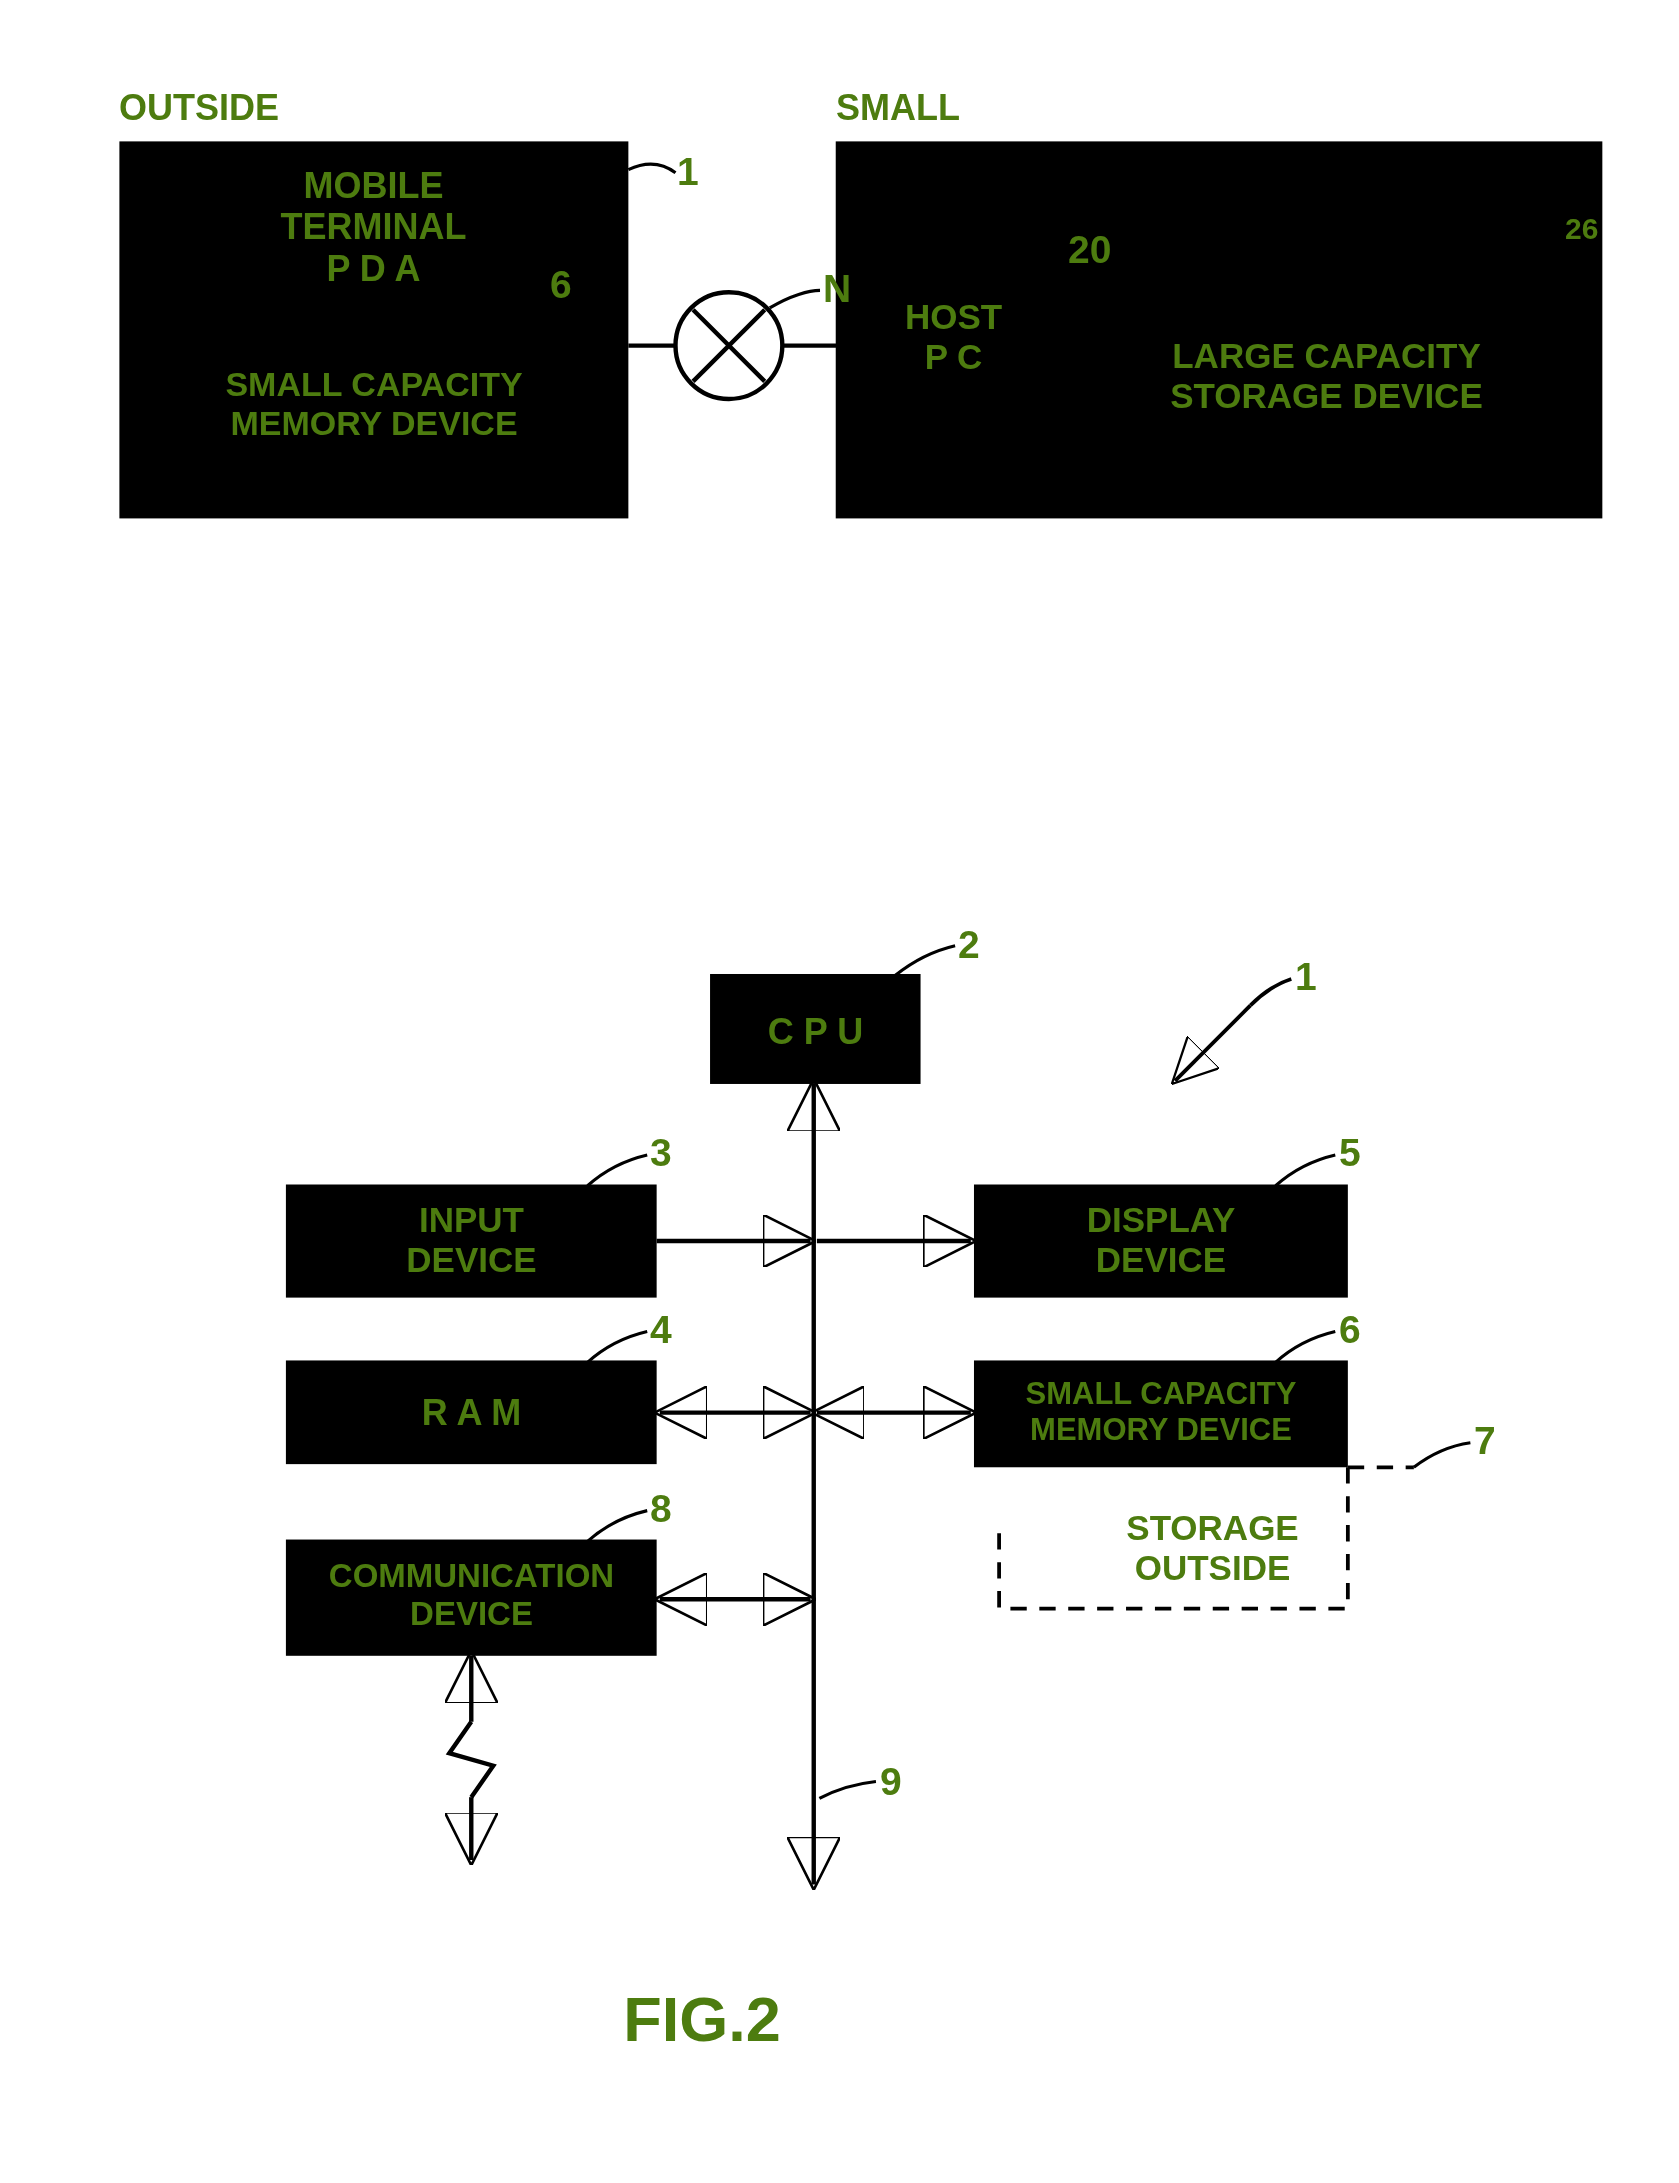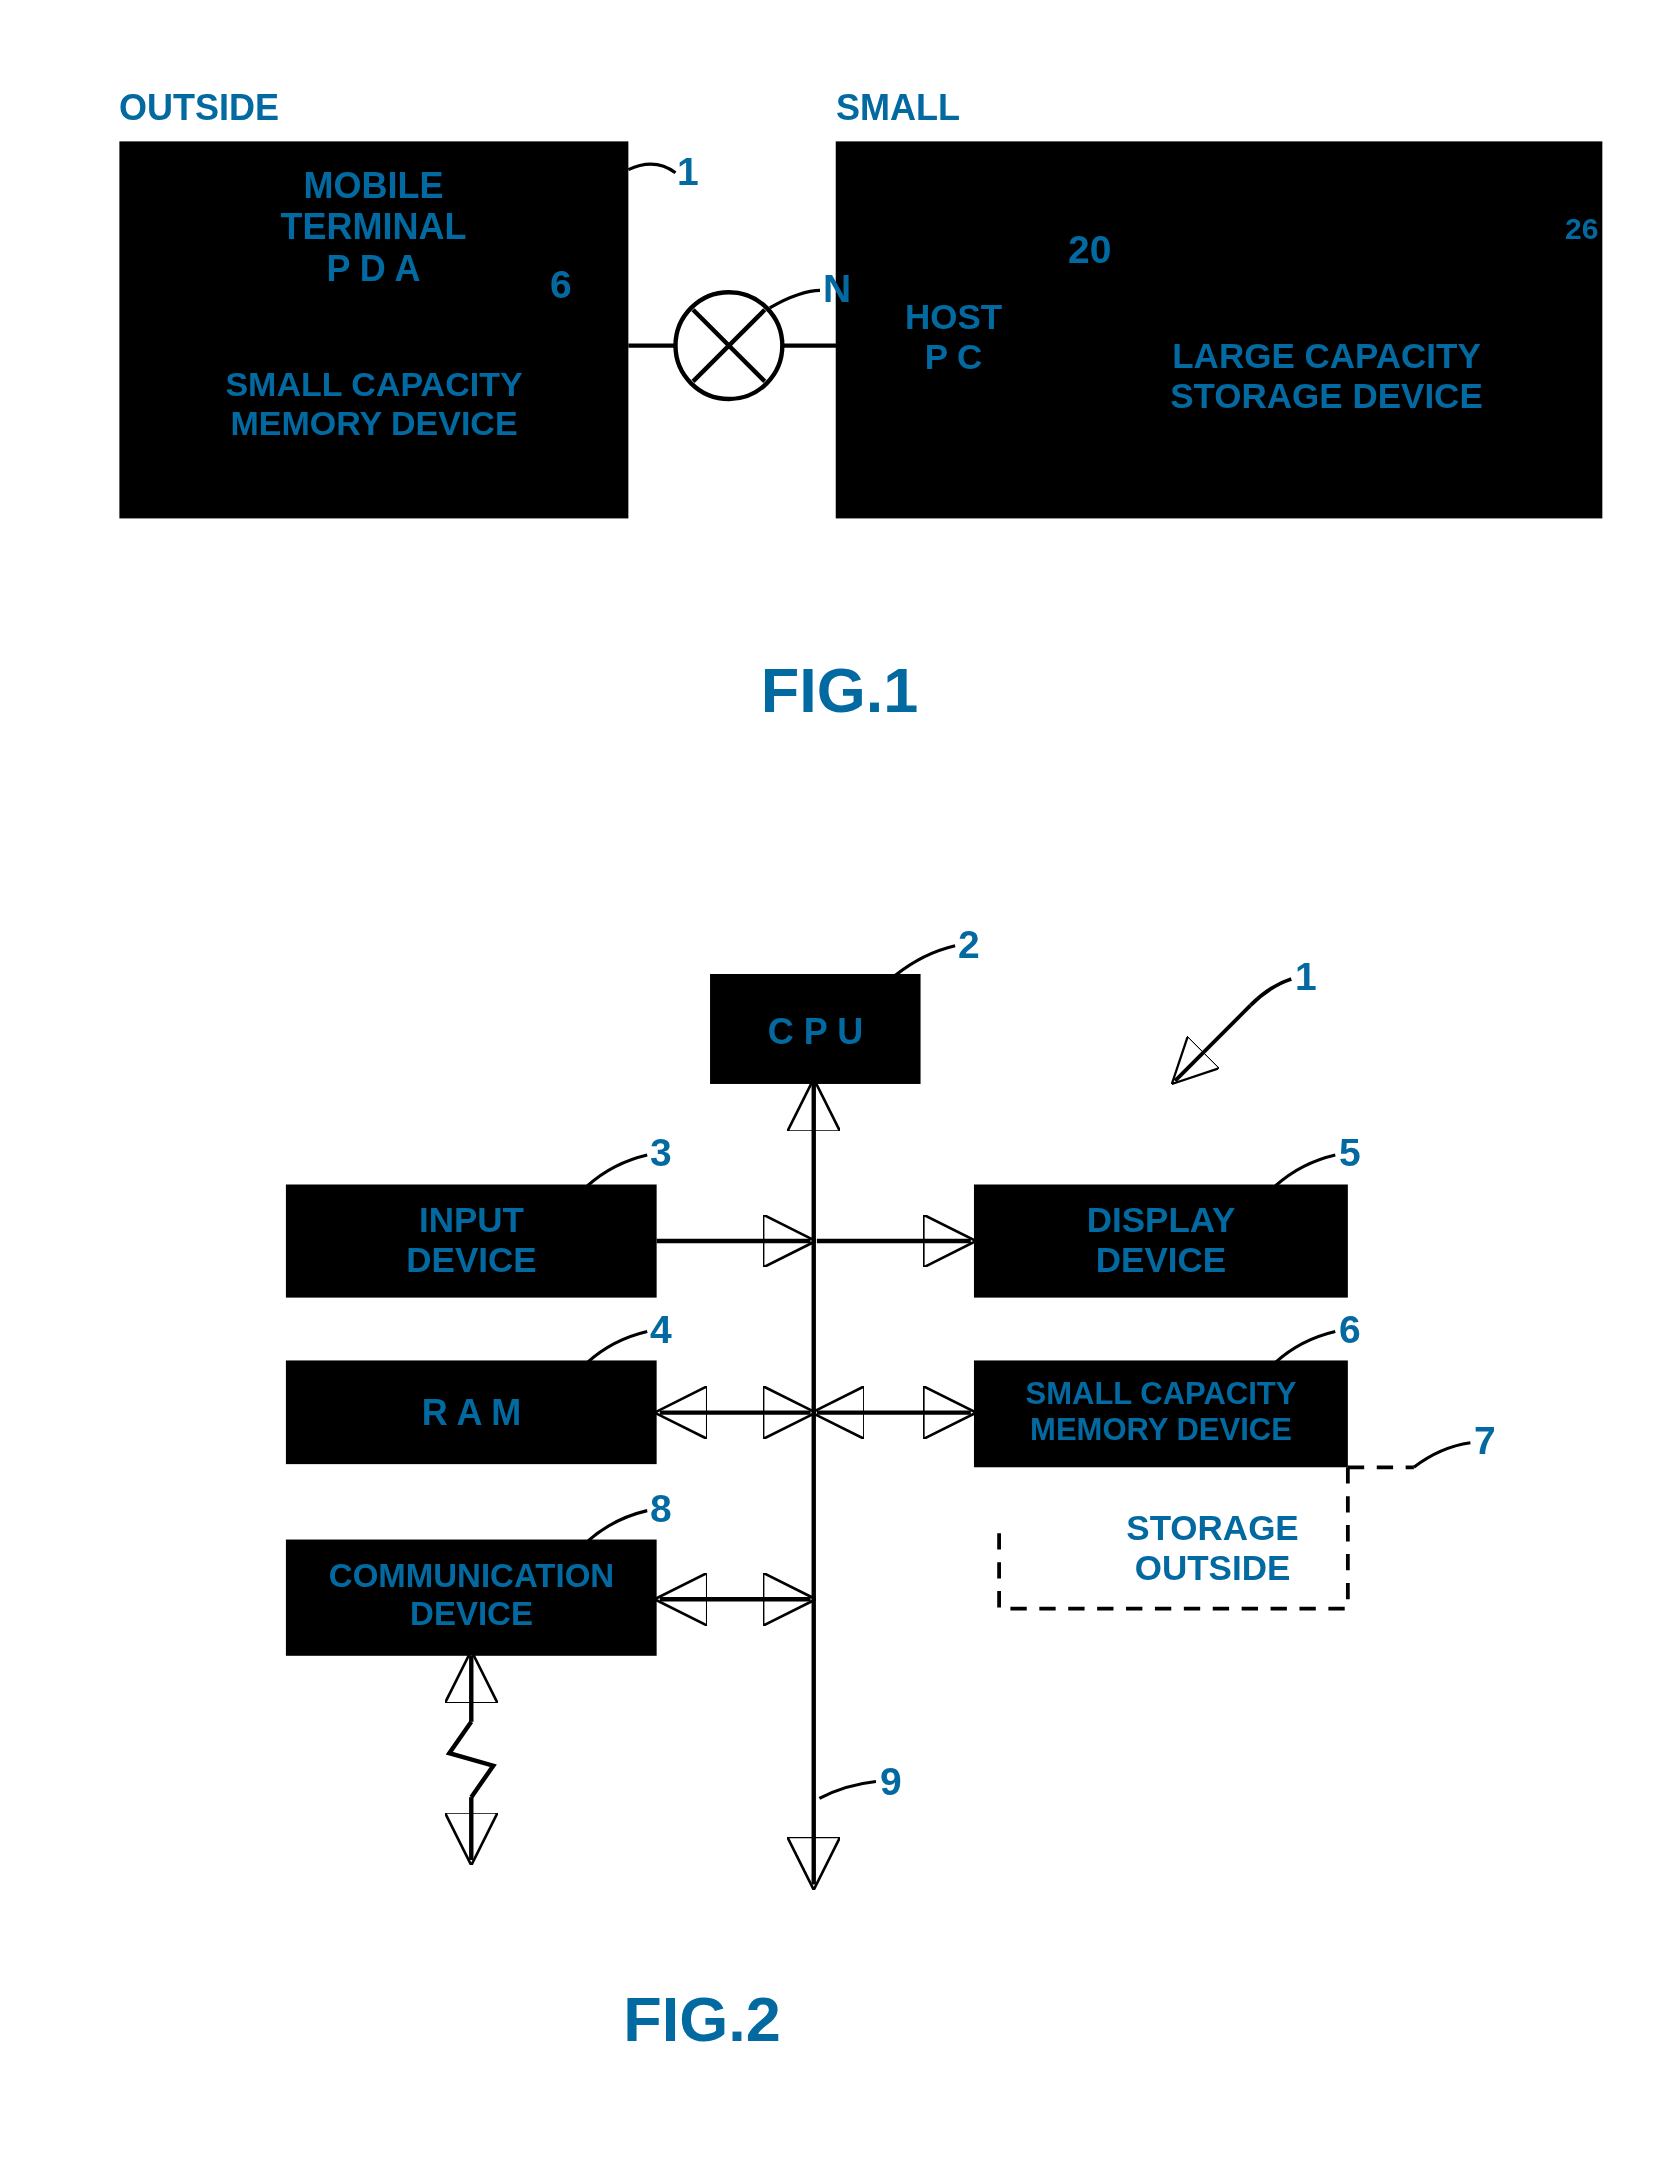--- a/index.html
+++ b/index.html
@@ -10,21 +10,21 @@
   }
   .page {
     position: relative;
     width: 1679px;
     height: 2183px;
     background: #ffffff;
   }
   .label {
     position: absolute;
     font-weight: 700;
-    color: #0369a1;
+    color: #4d7c0f;
     text-align: center;
     line-height: 1.15;
     white-space: pre;
   }
   svg.diagram {
     position: absolute;
     left: 0;
     top: 0;
     width: 1679px;
     height: 2183px;
@@ -145,21 +145,20 @@
 
   <div class="label" style="left:1094px; top:336px; width:465px; font-size:35px;">LARGE CAPACITY
 STORAGE DEVICE</div>
 
   <div class="label" style="left:677px; top:150px; font-size:39px;">1</div>
   <div class="label" style="left:550px; top:263px; font-size:39px;">6</div>
   <div class="label" style="left:823px; top:267px; font-size:39px;">N</div>
   <div class="label" style="left:1068px; top:228px; font-size:39px;">20</div>
   <div class="label" style="left:1565px; top:212px; font-size:30px;">26</div>
 
-  <div class="label" style="left:0; width:1679px; top:654px; font-size:63px; font-weight:900;">FIG.1</div>
 
   <div class="label" style="left:710px; top:1011px; width:211px; font-size:36px;">C P U</div>
   <div class="label" style="left:286px; top:1200px; width:371px; font-size:35px;">INPUT
 DEVICE</div>
   <div class="label" style="left:286px; top:1392px; width:371px; font-size:36px;">R A M</div>
   <div class="label" style="left:286px; top:1557px; width:371px; font-size:33px;">COMMUNICATION
 DEVICE</div>
   <div class="label" style="left:974px; top:1200px; width:374px; font-size:35px;">DISPLAY
 DEVICE</div>
   <div class="label" style="left:974px; top:1376px; width:374px; font-size:31px;">SMALL CAPACITY

